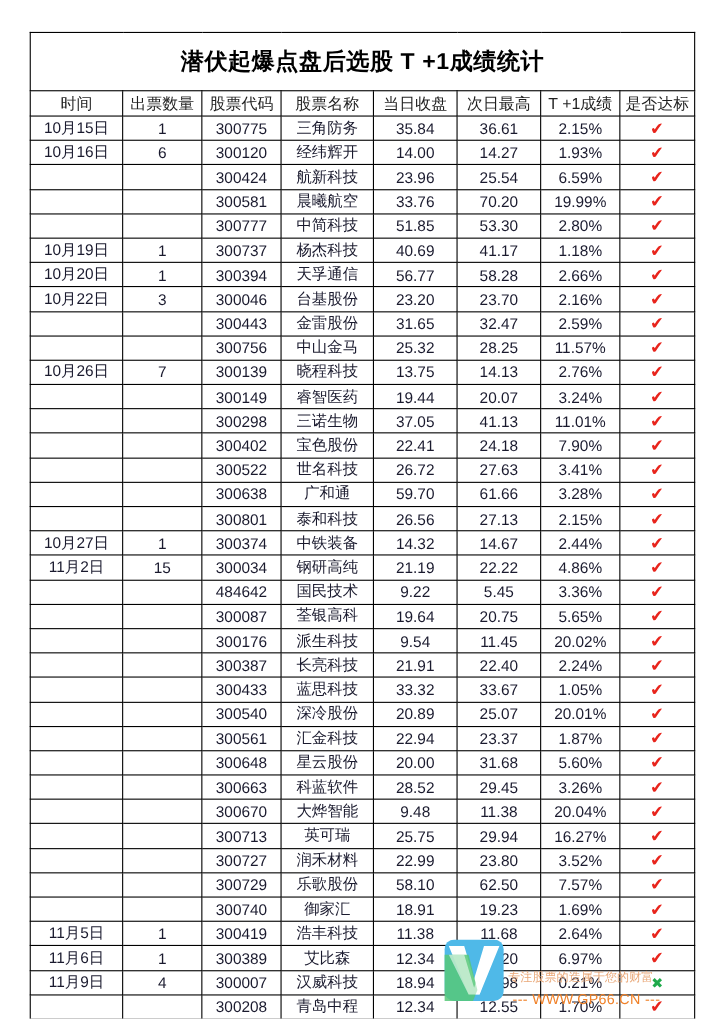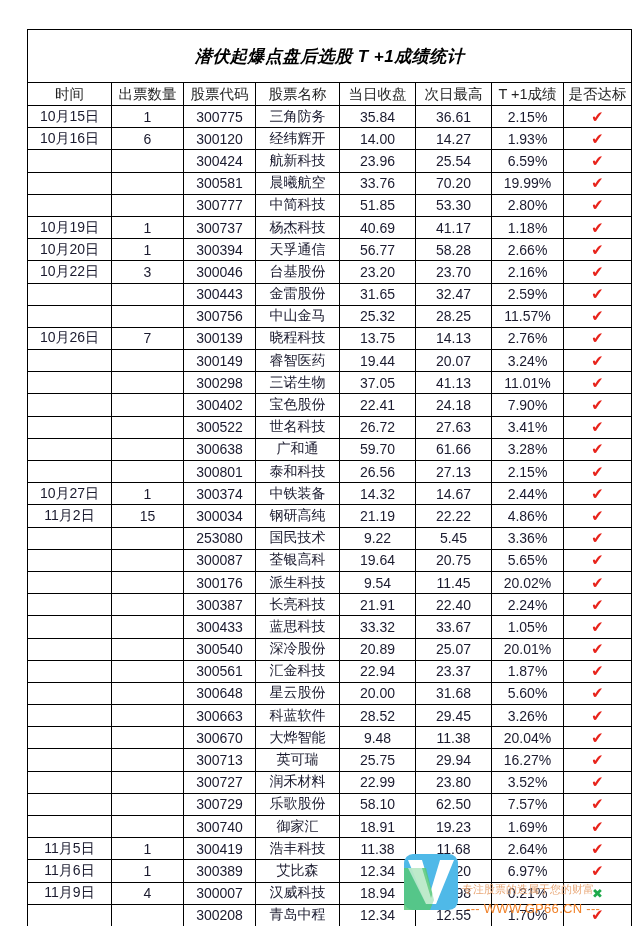--- a/index.html
+++ b/index.html
@@ -40,26 +40,25 @@
     text-align: center;
     vertical-align: middle;
     font-weight: normal;
     white-space: nowrap;
     overflow: hidden;
   }
 
   
   tr.title-row td {
     height: 52px;
-    font-size: 17px;
+    font-size: 21px;
     font-weight: bold;
     letter-spacing: 0.5px;
     color: #000000;
     font-family: "Liberation Sans", "DejaVu Sans", sans-serif;
-    font-style: italic;
   }
 
   
   tr.header-row td {
     height: 22px;
     font-size: 14.5px;
     color: #1f1f1f;
   }
 
   
@@ -358,21 +357,21 @@
           <td class="c-code">300034</td>
           <td class="c-name">钢研高纯</td>
           <td class="c-close">21.19</td>
           <td class="c-high">22.22</td>
           <td class="c-perf">4.86%</td>
           <td class="c-flag"><span class="tick">✔</span></td>
         </tr>
         <tr class="data-row">
           <td class="c-date"></td>
           <td class="c-count"></td>
-          <td class="c-code">253080</td>
+          <td class="c-code">484642</td>
           <td class="c-name">国民技术</td>
           <td class="c-close">9.22</td>
           <td class="c-high">5.45</td>
           <td class="c-perf">3.36%</td>
           <td class="c-flag"><span class="tick">✔</span></td>
         </tr>
         <tr class="data-row">
           <td class="c-date"></td>
           <td class="c-count"></td>
           <td class="c-code">300087</td>

